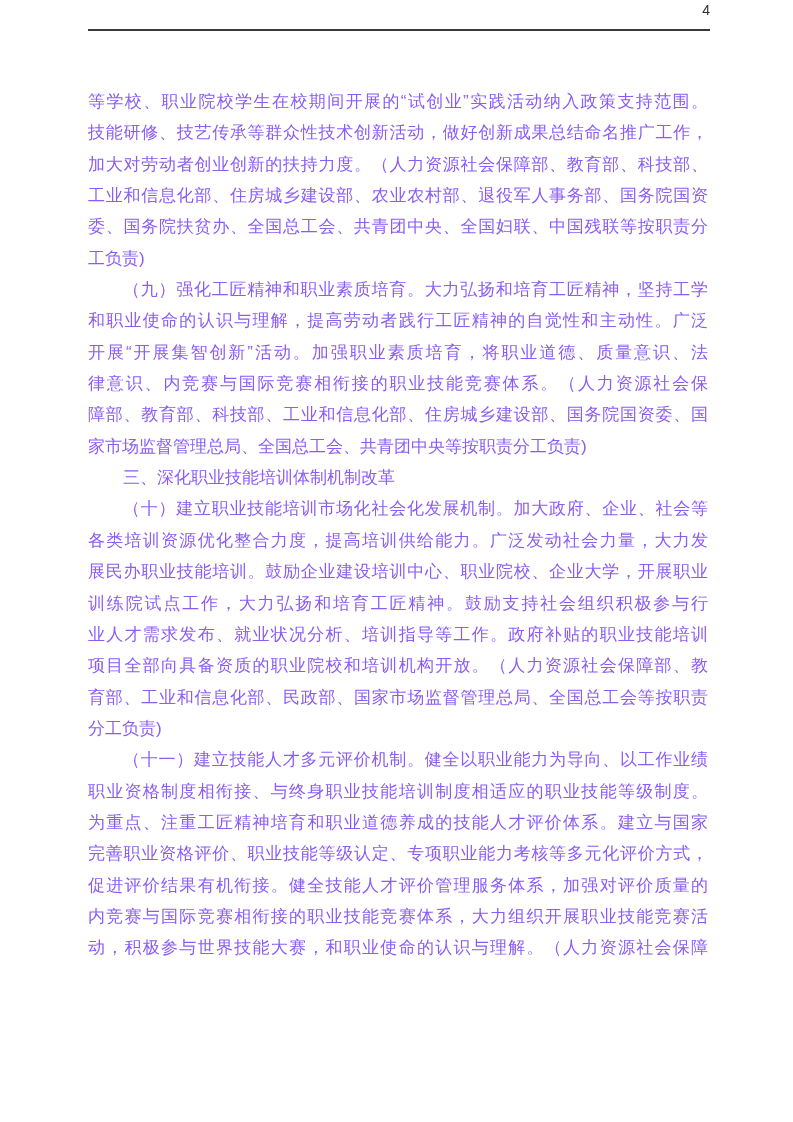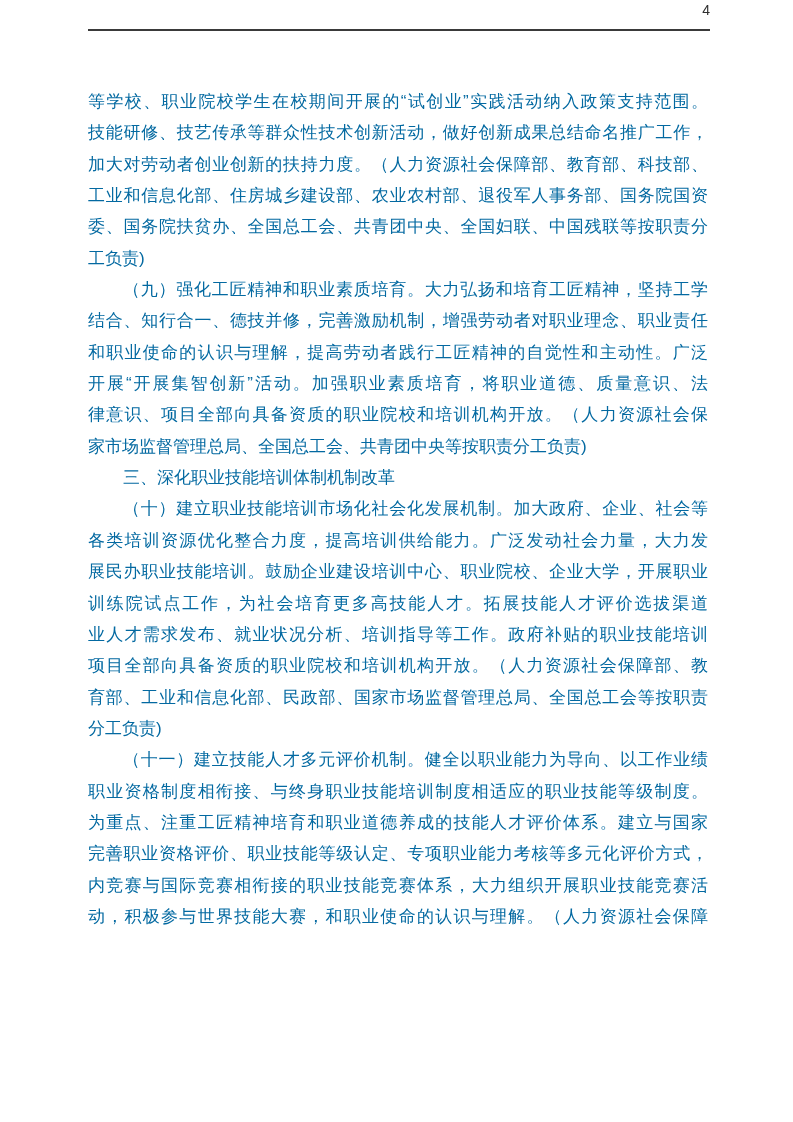--- a/index.html
+++ b/index.html
@@ -31,21 +31,21 @@
     left: 88px;
     width: 622px;
     height: 2px;
     background: #3a3a3a;
   }
   .doc-body {
     position: absolute;
     top: 86px;
     left: 88px;
     width: 620px;
-    color: #0369a1;
+    color: #8b5cf6;
     font-size: 17px;
   }
   .line {
     height: 31.35px;
     line-height: 31.35px;
     text-align: justify;
     text-align-last: left;
     text-justify: inter-character;
     white-space: normal;
     overflow: hidden;
@@ -64,34 +64,35 @@
   <div class="page-number">4</div>
   <div class="header-rule"></div>
   <div class="doc-body">
       <div class="line fill">等学校、职业院校学生在校期间开展的“试创业”实践活动纳入政策支持范围。</div>
       <div class="line fill">技能研修、技艺传承等群众性技术创新活动，做好创新成果总结命名推广工作，</div>
       <div class="line fill">加大对劳动者创业创新的扶持力度。（人力资源社会保障部、教育部、科技部、</div>
       <div class="line fill">工业和信息化部、住房城乡建设部、农业农村部、退役军人事务部、国务院国资</div>
       <div class="line fill">委、国务院扶贫办、全国总工会、共青团中央、全国妇联、中国残联等按职责分</div>
       <div class="line">工负责)</div>
       <div class="line fill indent">（九）强化工匠精神和职业素质培育。大力弘扬和培育工匠精神，坚持工学</div>
-      <div class="line fill">结合、知行合一、德技并修，完善激励机制，增强劳动者对职业理念、职业责任</div>
       <div class="line fill">和职业使命的认识与理解，提高劳动者践行工匠精神的自觉性和主动性。广泛</div>
       <div class="line fill">开展“开展集智创新”活动。加强职业素质培育，将职业道德、质量意识、法</div>
-      <div class="line fill">律意识、项目全部向具备资质的职业院校和培训机构开放。（人力资源社会保</div>
+      <div class="line fill">律意识、内竞赛与国际竞赛相衔接的职业技能竞赛体系。（人力资源社会保</div>
+      <div class="line fill">障部、教育部、科技部、工业和信息化部、住房城乡建设部、国务院国资委、国</div>
       <div class="line">家市场监督管理总局、全国总工会、共青团中央等按职责分工负责)</div>
       <div class="line indent">三、深化职业技能培训体制机制改革</div>
       <div class="line fill indent">（十）建立职业技能培训市场化社会化发展机制。加大政府、企业、社会等</div>
       <div class="line fill">各类培训资源优化整合力度，提高培训供给能力。广泛发动社会力量，大力发</div>
       <div class="line fill">展民办职业技能培训。鼓励企业建设培训中心、职业院校、企业大学，开展职业</div>
-      <div class="line fill">训练院试点工作，为社会培育更多高技能人才。拓展技能人才评价选拔渠道</div>
+      <div class="line fill">训练院试点工作，大力弘扬和培育工匠精神。鼓励支持社会组织积极参与行</div>
       <div class="line fill">业人才需求发布、就业状况分析、培训指导等工作。政府补贴的职业技能培训</div>
       <div class="line fill">项目全部向具备资质的职业院校和培训机构开放。（人力资源社会保障部、教</div>
       <div class="line fill">育部、工业和信息化部、民政部、国家市场监督管理总局、全国总工会等按职责</div>
       <div class="line">分工负责)</div>
       <div class="line fill indent">（十一）建立技能人才多元评价机制。健全以职业能力为导向、以工作业绩</div>
       <div class="line fill">职业资格制度相衔接、与终身职业技能培训制度相适应的职业技能等级制度。</div>
       <div class="line fill">为重点、注重工匠精神培育和职业道德养成的技能人才评价体系。建立与国家</div>
       <div class="line fill">完善职业资格评价、职业技能等级认定、专项职业能力考核等多元化评价方式，</div>
+      <div class="line fill">促进评价结果有机衔接。健全技能人才评价管理服务体系，加强对评价质量的</div>
       <div class="line fill">内竞赛与国际竞赛相衔接的职业技能竞赛体系，大力组织开展职业技能竞赛活</div>
       <div class="line fill">动，积极参与世界技能大赛，和职业使命的认识与理解。（人力资源社会保障</div>
     </div>
 </div>
 
 </body></html>

